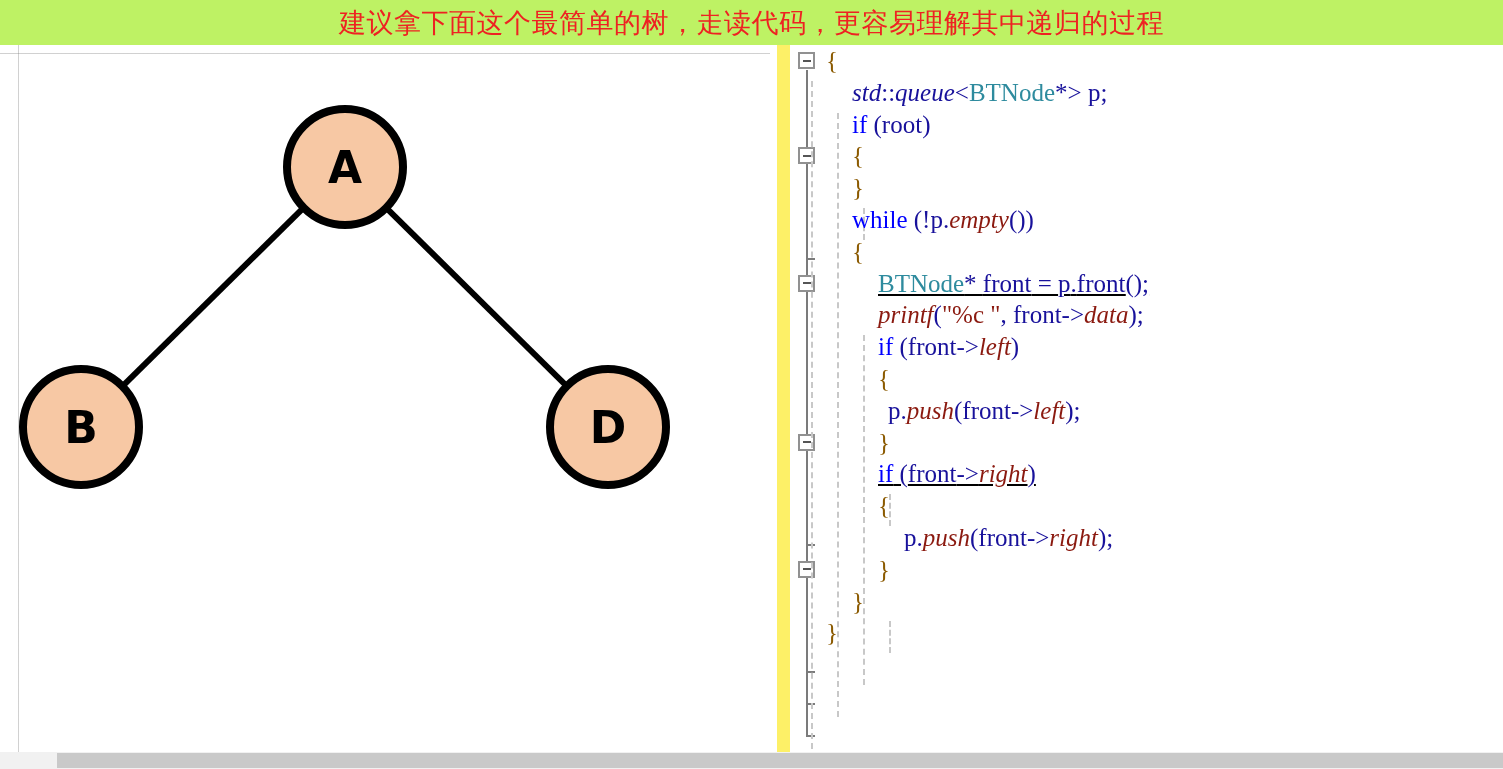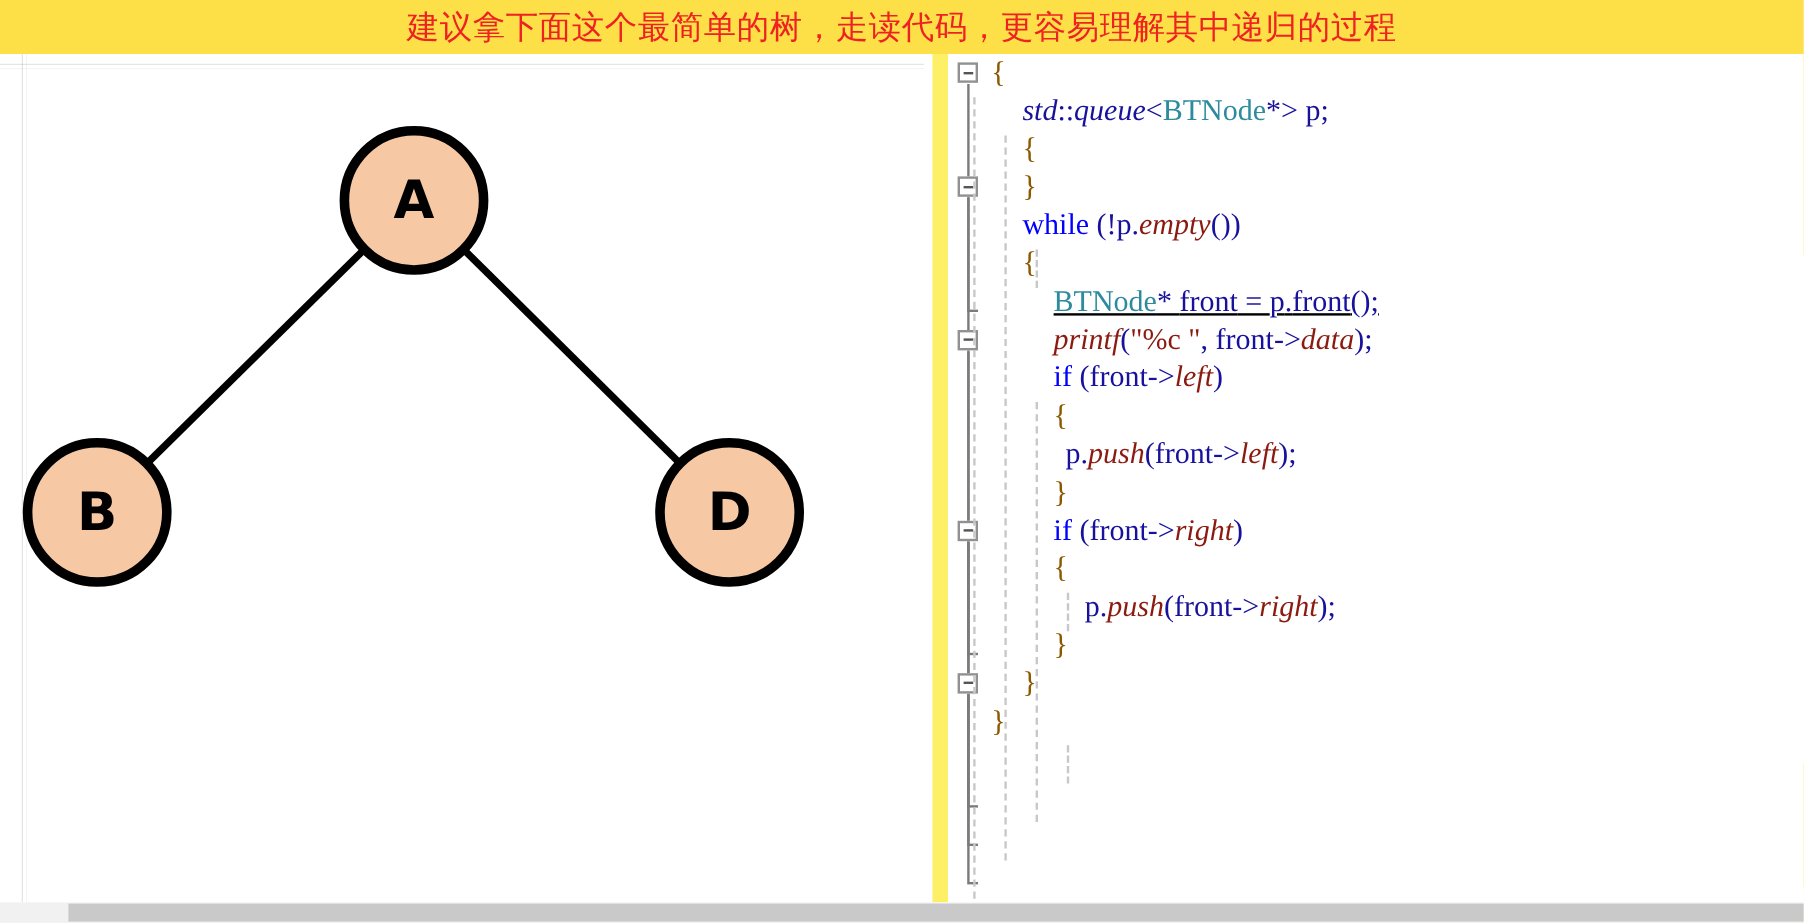--- a/index.html
+++ b/index.html
@@ -11,21 +11,21 @@
     width: 1503px;
     height: 769px;
     overflow: hidden;
     font-family: "Liberation Serif", serif;
   }
 
   #root {
     position: relative;
     width: 1503px;
     height: 739px;
-    background: #fde047;
+    background: #bef264;
   }
 
   
   .title-bar {
     position: absolute;
     left: 0; top: 0;
     width: 1503px;
     height: 45px;
     display: flex;
     align-items: center;
@@ -243,31 +243,32 @@
         <div class="guide" style="left: 41px; top: 35.8px; height: 667.8px;"></div>
         <div class="guide" style="left: 67px; top: 67.6px; height: 604.2px;"></div>
         <div class="guide" style="left: 93px; top: 163px; height: 31.8px;"></div>
         <div class="guide" style="left: 93px; top: 290.2px; height: 349.8px;"></div>
         <div class="guide" style="left: 119px; top: 449.2px; height: 31.8px;"></div>
         <div class="guide" style="left: 119px; top: 576.4px; height: 31.8px;"></div>
       </div>
     <div class="code-lines" id="code-lines">
         <div class="code-line"><span class="code-text" style="left: 56px;"><span class="br">{</span></span></div>
         <div class="code-line"><span class="code-text" style="left: 82px;"><span class="ns">std</span><span class="p">::</span><span class="ns">queue</span><span class="p">&lt;</span><span class="ty">BTNode</span><span class="p">*&gt; </span><span class="id">p</span><span class="p">;</span></span></div>
+        <div class="code-line"><span class="code-text" style="left: 82px;"><span class="k">if</span><span class="p"> (</span><span class="id">root</span><span class="p">)</span></span></div>
         <div class="code-line"><span class="code-text" style="left: 82px;"><span class="br">{</span></span></div>
         <div class="code-line"><span class="code-text" style="left: 82px;"><span class="br">}</span></span></div>
         <div class="code-line"><span class="code-text" style="left: 82px;"><span class="k">while</span><span class="p"> (!</span><span class="id">p</span><span class="p">.</span><span class="fi">empty</span><span class="p">())</span></span></div>
         <div class="code-line"><span class="code-text" style="left: 82px;"><span class="br">{</span></span></div>
         <div class="code-line"><span class="code-text" style="left: 108px; text-decoration: underline;"><span class="ty">BTNode</span><span class="p">* </span><span class="id">front</span><span class="p"> = </span><span class="id">p</span><span class="p">.</span><span class="id">front</span><span class="p">();</span></span></div>
         <div class="code-line"><span class="code-text" style="left: 108px;"><span class="fi">printf</span><span class="p">(</span><span class="st">"%c "</span><span class="p">, </span><span class="id">front</span><span class="p">-&gt;</span><span class="fi">data</span><span class="p">);</span></span></div>
         <div class="code-line"><span class="code-text" style="left: 108px;"><span class="k">if</span><span class="p"> (</span><span class="id">front</span><span class="p">-&gt;</span><span class="fi">left</span><span class="p">)</span></span></div>
         <div class="code-line"><span class="code-text" style="left: 108px;"><span class="br">{</span></span></div>
         <div class="code-line"><span class="code-text" style="left: 118px;"><span class="id">p</span><span class="p">.</span><span class="fi">push</span><span class="p">(</span><span class="id">front</span><span class="p">-&gt;</span><span class="fi">left</span><span class="p">);</span></span></div>
         <div class="code-line"><span class="code-text" style="left: 108px;"><span class="br">}</span></span></div>
-        <div class="code-line"><span class="code-text" style="left: 108px;"><span class="k">if</span><span class="p"> (</span><span class="id">front</span><span class="p">-&gt;</span><span class="fi">right</span><span class="p">)</span></span></div>
+        <div class="code-line"><span class="code-text" style="left: 108px; text-decoration: underline;"><span class="k">if</span><span class="p"> (</span><span class="id">front</span><span class="p">-&gt;</span><span class="fi">right</span><span class="p">)</span></span></div>
         <div class="code-line"><span class="code-text" style="left: 108px;"><span class="br">{</span></span></div>
         <div class="code-line"><span class="code-text" style="left: 134px;"><span class="id">p</span><span class="p">.</span><span class="fi">push</span><span class="p">(</span><span class="id">front</span><span class="p">-&gt;</span><span class="fi">right</span><span class="p">);</span></span></div>
         <div class="code-line"><span class="code-text" style="left: 108px;"><span class="br">}</span></span></div>
         <div class="code-line"><span class="code-text" style="left: 82px;"><span class="br">}</span></span></div>
         <div class="code-line"><span class="code-text" style="left: 56px;"><span class="br">}</span></span></div>
       </div>
   </div>
 
   <div class="scrollbar">
     <div class="scroll-thumb"></div>

